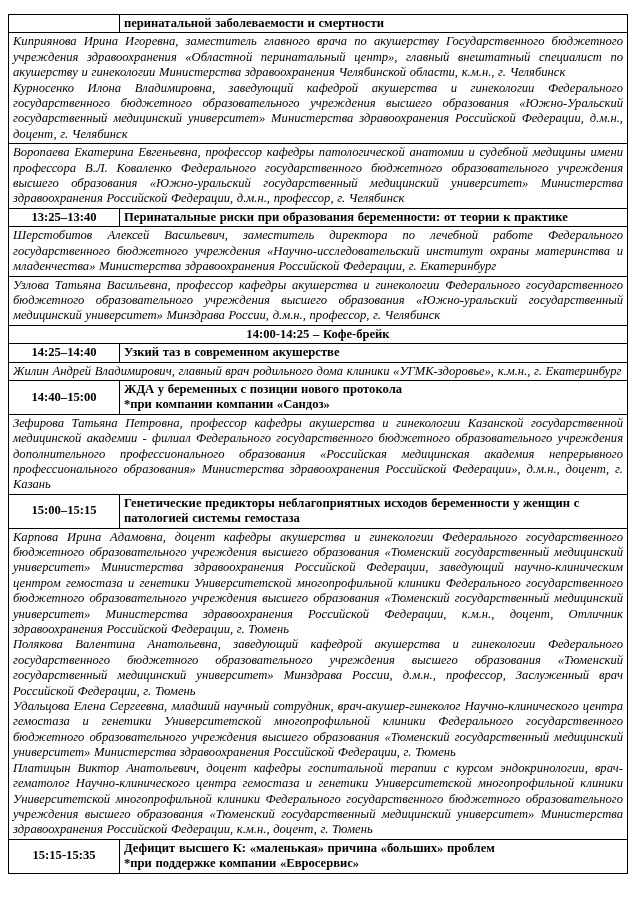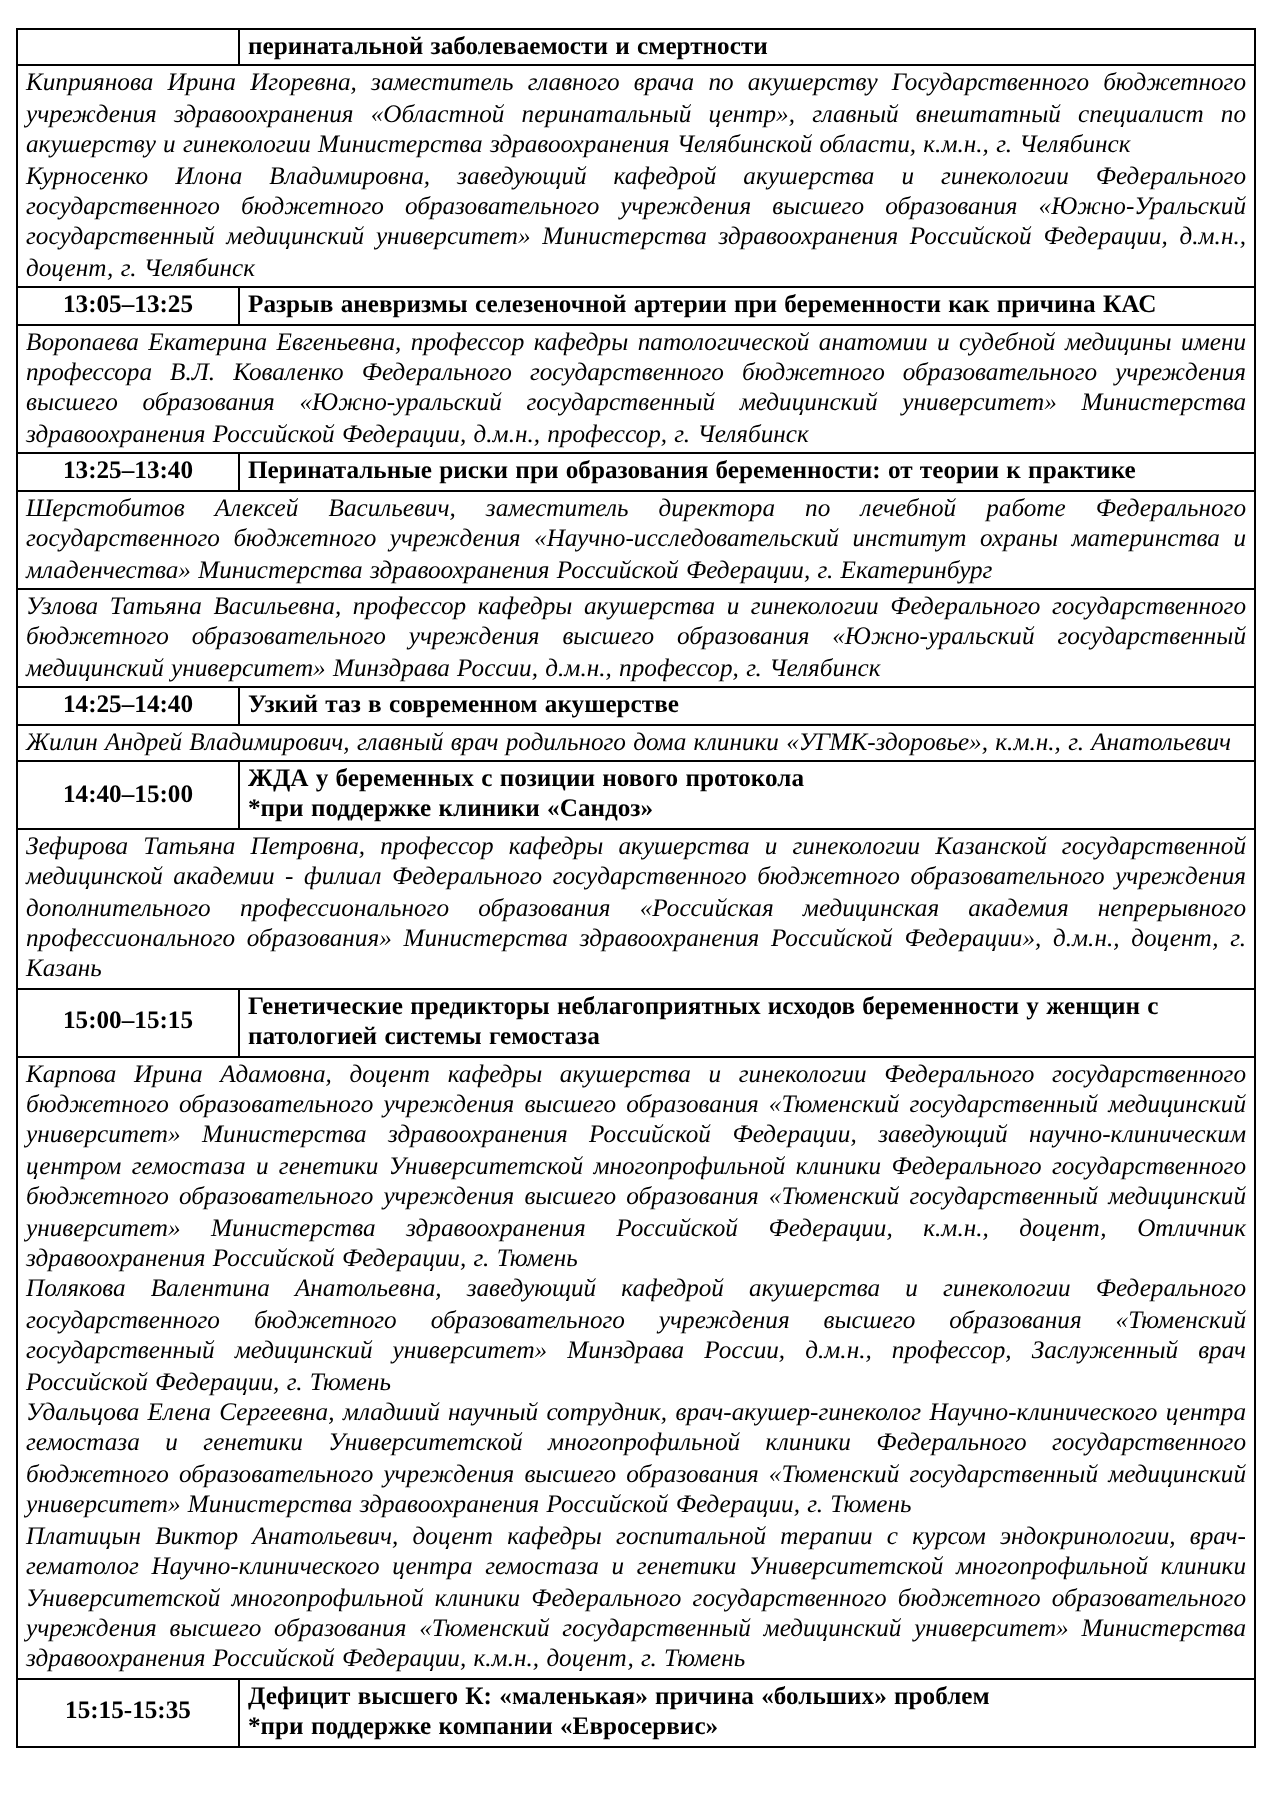--- a/index.html
+++ b/index.html
@@ -66,26 +66,20 @@
             <div>перинатальной заболеваемости и смертности</div>
           </td>
         </tr>
         <tr>
           <td class="speakers-cell" colspan="2">
             <p>Киприянова Ирина Игоревна, заместитель главного врача по акушерству Государственного бюджетного учреждения здравоохранения «Областной перинатальный центр», главный внештатный специалист по акушерству и гинекологии Министерства здравоохранения Челябинской области, к.м.н., г. Челябинск</p>
             <p>Курносенко Илона Владимировна, заведующий кафедрой акушерства и гинекологии Федерального государственного бюджетного образовательного учреждения высшего образования «Южно-Уральский государственный медицинский университет» Министерства здравоохранения Российской Федерации, д.м.н., доцент, г. Челябинск</p>
           </td>
         </tr>
         <tr>
-          <td class="time-cell">13:05–13:25</td>
-          <td class="title-cell">
-            <div>Разрыв аневризмы селезеночной артерии при беременности как причина КАС</div>
-          </td>
-        </tr>
-        <tr>
           <td class="speakers-cell" colspan="2">
             <p>Воропаева Екатерина Евгеньевна, профессор кафедры патологической анатомии и судебной медицины имени профессора В.Л. Коваленко Федерального государственного бюджетного образовательного учреждения высшего образования «Южно-уральский государственный медицинский университет» Министерства здравоохранения Российской Федерации, д.м.н., профессор, г. Челябинск</p>
           </td>
         </tr>
         <tr>
           <td class="time-cell">13:25–13:40</td>
           <td class="title-cell">
             <div>Перинатальные риски при образования беременности: от теории к практике</div>
           </td>
         </tr>
@@ -93,35 +87,38 @@
           <td class="speakers-cell" colspan="2">
             <p>Шерстобитов Алексей Васильевич, заместитель директора по лечебной работе Федерального государственного бюджетного учреждения «Научно-исследовательский институт охраны материнства и младенчества» Министерства здравоохранения Российской Федерации, г. Екатеринбург</p>
           </td>
         </tr>
         <tr>
           <td class="speakers-cell" colspan="2">
             <p>Узлова Татьяна Васильевна, профессор кафедры акушерства и гинекологии Федерального государственного бюджетного образовательного учреждения высшего образования «Южно-уральский государственный медицинский университет» Минздрава России, д.м.н., профессор, г. Челябинск</p>
           </td>
         </tr>
         <tr>
+          <td class="break-cell" colspan="2">14:00-14:25 – Кофе-брейк</td>
+        </tr>
+        <tr>
           <td class="time-cell">14:25–14:40</td>
           <td class="title-cell">
             <div>Узкий таз в современном акушерстве</div>
           </td>
         </tr>
         <tr>
           <td class="speakers-cell" colspan="2">
-            <p>Жилин Андрей Владимирович, главный врач родильного дома клиники «УГМК-здоровье», к.м.н., г. Анатольевич</p>
+            <p>Жилин Андрей Владимирович, главный врач родильного дома клиники «УГМК-здоровье», к.м.н., г. Екатеринбург</p>
           </td>
         </tr>
         <tr>
           <td class="time-cell">14:40–15:00</td>
           <td class="title-cell">
             <div>ЖДА у беременных с позиции нового протокола</div>
-            <div>*при поддержке клиники «Сандоз»</div>
+            <div>*при компании компании «Сандоз»</div>
           </td>
         </tr>
         <tr>
           <td class="speakers-cell" colspan="2">
             <p>Зефирова Татьяна Петровна, профессор кафедры акушерства и гинекологии Казанской государственной медицинской академии - филиал Федерального государственного бюджетного образовательного учреждения дополнительного профессионального образования «Российская медицинская академия непрерывного профессионального образования» Министерства здравоохранения Российской Федерации», д.м.н., доцент, г. Казань</p>
           </td>
         </tr>
         <tr>
           <td class="time-cell">15:00–15:15</td>
           <td class="title-cell">

